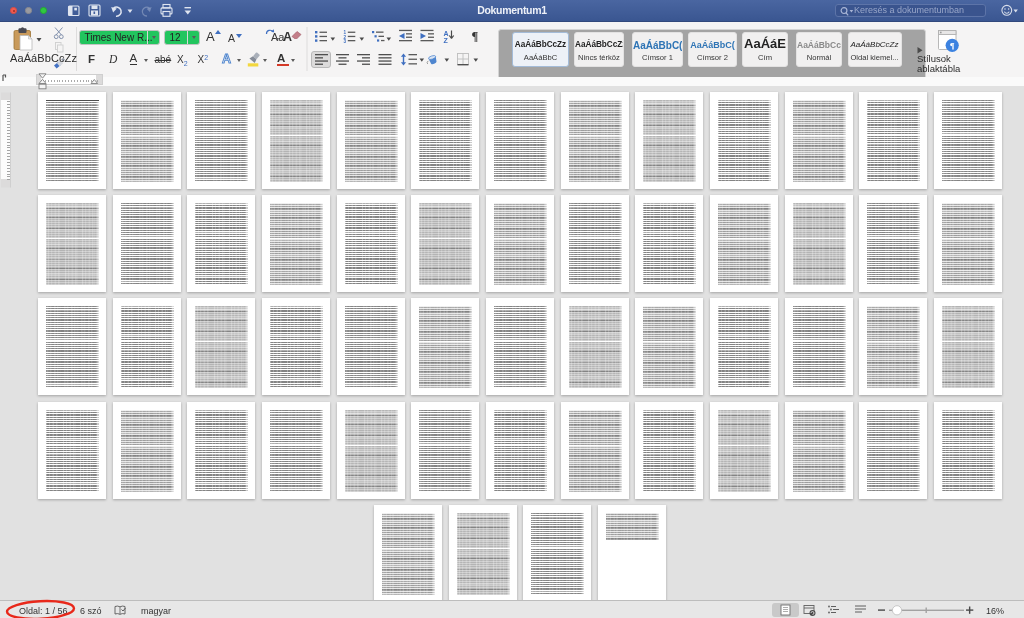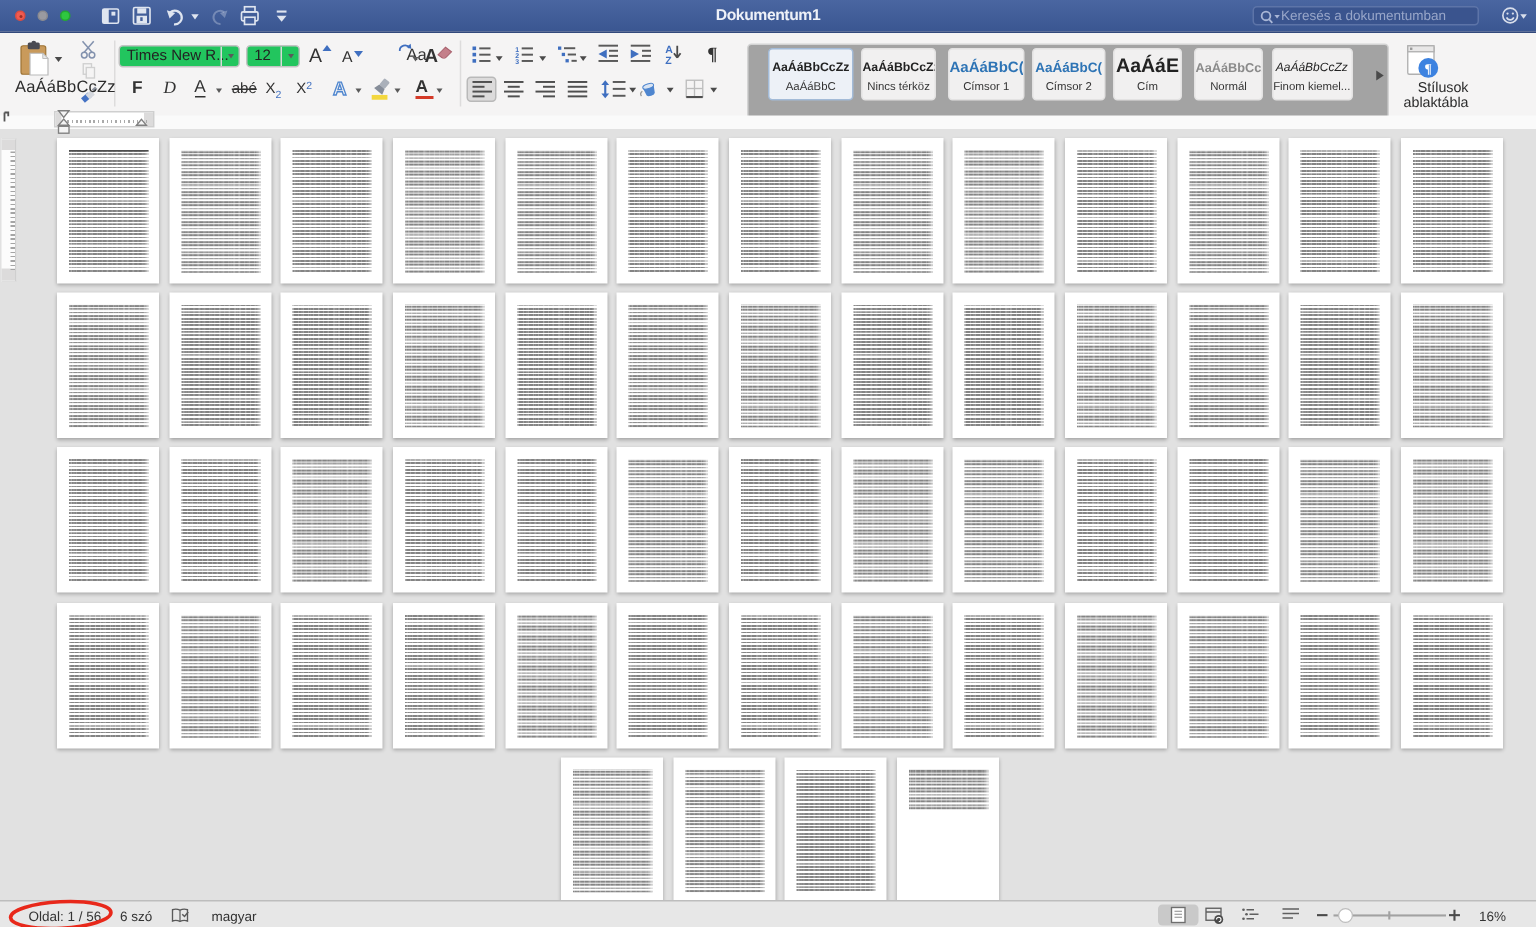--- a/index.html
+++ b/index.html
@@ -485,27 +485,27 @@
     <div class="gitem" style="left:243px;width:46px">
           <div class="t1" style="font-size:13px;top:3px">AaÁáE</div>
           <div class="t2">Cím</div>
         </div>
     <div class="gitem" style="left:297px;width:46px">
           <div class="t1" style="color:#8a8a8a;font-size:8.5px">AaÁáBbCcZz</div>
           <div class="t2">Normál</div>
         </div>
     <div class="gitem" style="left:348.5px;width:54px">
           <div class="t1" style="font-style:italic;font-weight:normal;font-size:8px">AaÁáBbCcZz</div>
-          <div class="t2">Finom kiemel...</div>
+          <div class="t2">Oldal kiemel...</div>
         </div>
     <svg style="left:417px;top:16px;width:8px;height:9px" viewBox="0 0 8 9">
           <path d="M 1.5 1 l 5 3.3 l -5 3.3 Z" fill="#4a4a4a"></path>
         </svg>
   </div>
-  <div class="lbl" style="left:917px;top:32px;width:62px;text-align:right;line-height:9.5px;font-size:9.5px">Stílusok<br>ablaktábla</div>
+  <div class="lbl" style="left:917px;top:32px;width:62px;text-align:left;line-height:9.5px;font-size:9.5px">Stílusok<br>ablaktábla</div>
   <div style="left:0;top:55px;width:1024px;height:9px;background:#fafafa"></div>
 
   <svg style="left:0;top:50px;width:120px;height:14px" viewBox="0 0 120 14">
     <path d="M 3 3 v 6 M 3 3 h 2.5 v 2.5" stroke="#555" stroke-width="1.2" fill="none"></path>
   </svg>
   <div id="hruler">
     <div style="left:0;top:0;width:4px;height:100%;background:#dcdbdb"></div>
     <div style="right:0;top:0;width:6px;height:100%;background:#dcdbdb"></div>
     <div style="left:5px;top:4.5px;width:56px;height:2.5px;background:repeating-linear-gradient(to right,#aaa 0,#aaa 1px,transparent 1px,transparent 2.9px)"></div>
   </div>

